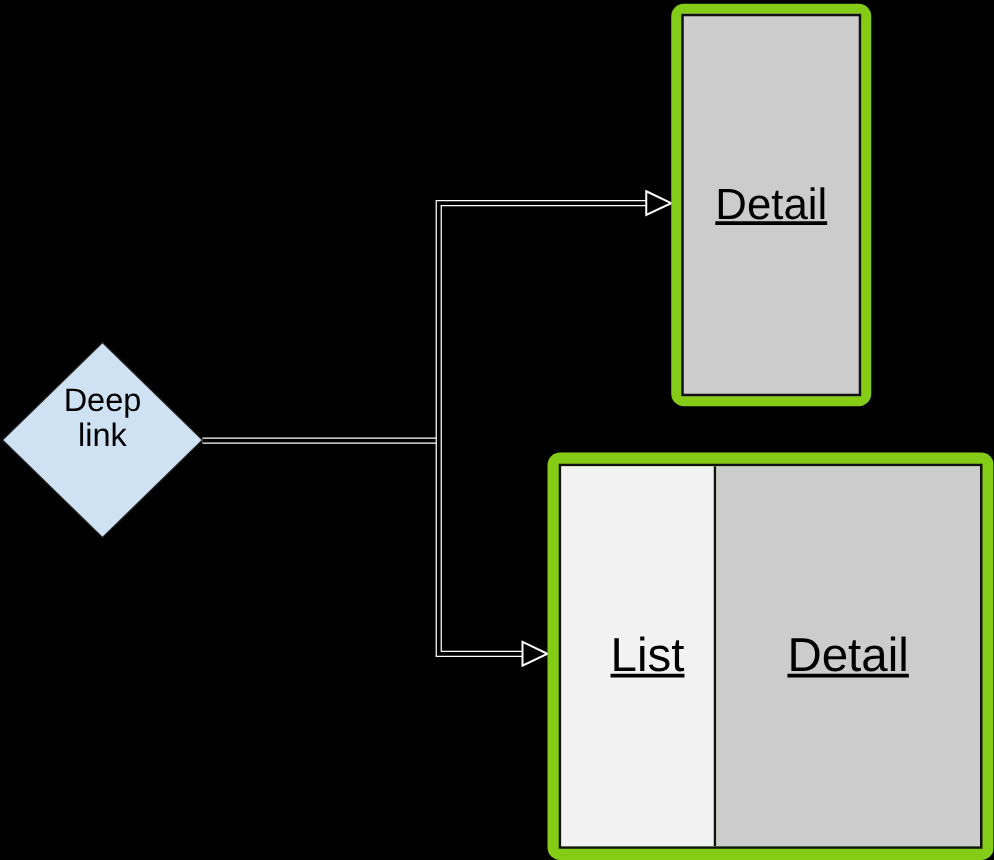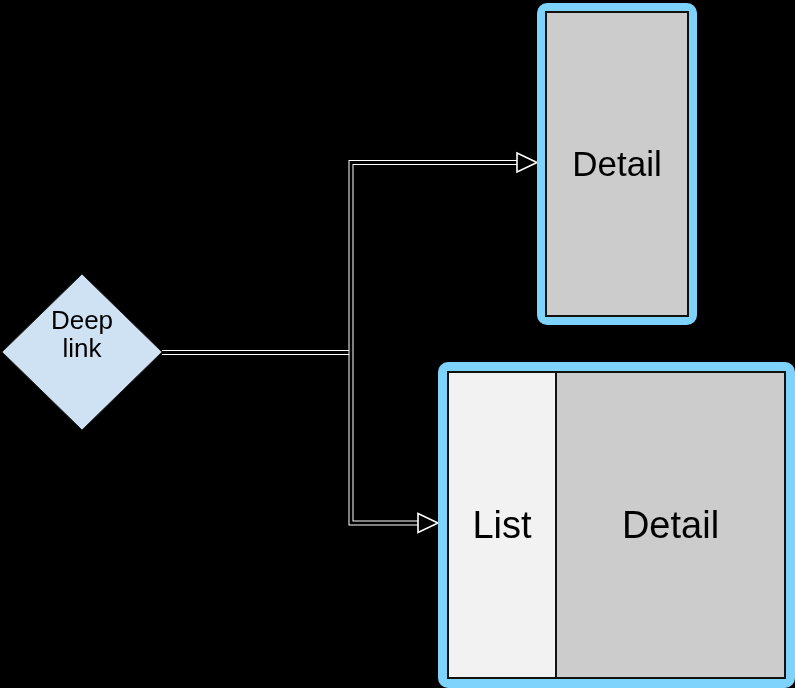--- a/index.html
+++ b/index.html
@@ -52,23 +52,24 @@
     left: 42px;
     top: 306px;
     width: 80px;
     text-align: center;
     font-size: 26px;
     line-height: 28px;
     color: #000000;
   }
   .device-frame {
     position: absolute;
-    background: #7dd3fc;
+    background: #84cc16;
     border-radius: 10px;
     box-sizing: border-box;
+    text-decoration: underline;
   }
   .phone-frame {
     left: 537px;
     top: 3px;
     width: 160px;
     height: 322px;
     padding: 8px;
   }
   .tablet-frame {
     left: 438px;
@@ -100,20 +101,21 @@
     display: flex;
     align-items: center;
     justify-content: center;
     font-size: 38px;
   }
   .pane-list {
     width: 106px;
     flex: 0 0 106px;
     background: #f2f2f2;
     border-right: 2px solid #111111;
+    padding-left: 16px;
   }
   .pane-detail {
     flex: 1;
     background: #cccccc;
   }
 </style>
 </head>
 <body>
 
 <div class="stage">

